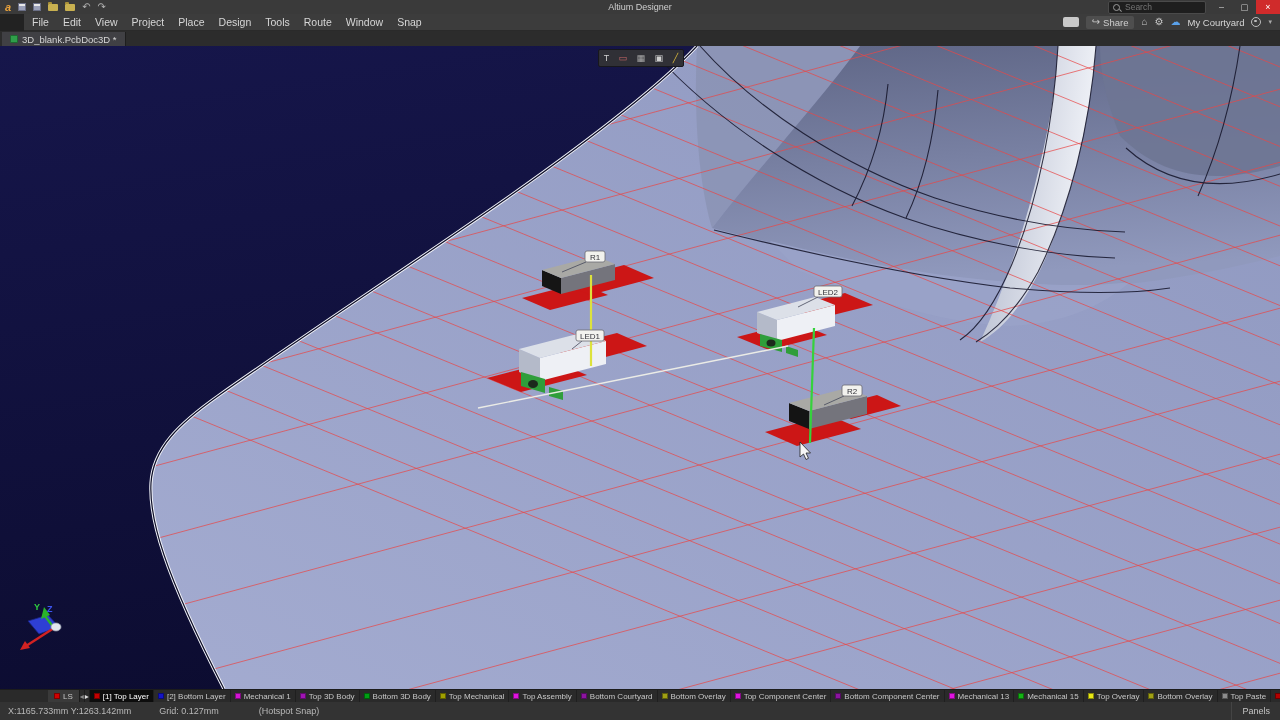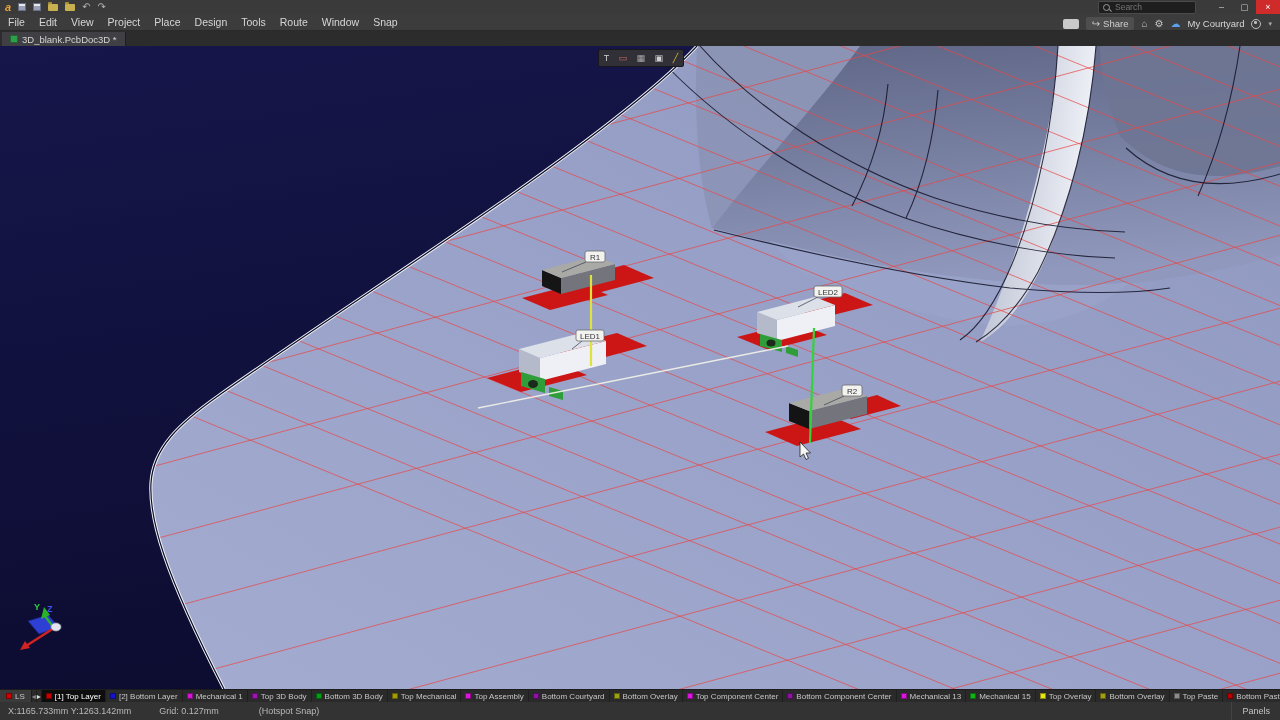--- a/index.html
+++ b/index.html
@@ -8,29 +8,29 @@
   
   .titlebar{height:14px;background:#3a3a3a;display:flex;align-items:center;position:relative;font-size:9px;color:#cfcfcf;}
   .qa{display:flex;align-items:center;gap:7px;padding-left:5px;}
   .qa-logo{color:#e8a23c;font-weight:bold;font-style:italic;font-size:11px;line-height:10px;}
   .ic-floppy{width:8px;height:8px;background:linear-gradient(#e8e8e8 0 2px,#9aa0b8 2px);border:1px solid #6a6f86;box-sizing:border-box;}
   .ic-folder{width:10px;height:7px;background:#c8b050;border-radius:1px;position:relative;}
   .ic-folder::before{content:"";position:absolute;top:-2px;left:0;width:4px;height:2px;background:#a89038;border-radius:1px 1px 0 0;}
   .ic-arrowglyph{color:#b0b0b0;font-size:10px;line-height:10px;}
   .title-center{position:absolute;left:0;right:0;text-align:center;pointer-events:none;}
   .title-right{margin-left:auto;display:flex;align-items:center;height:14px;}
-  .searchbox{width:88px;height:11px;background:#1e1e1e;border:1px solid #4a4a4a;border-radius:2px;display:flex;align-items:center;gap:3px;padding:0 4px;margin-right:14px;}
+  .searchbox{width:88px;height:11px;background:#1e1e1e;border:1px solid #4a4a4a;border-radius:2px;display:flex;align-items:center;gap:3px;padding:0 4px;margin-right:4px;}
   .mag{width:5px;height:5px;border:1px solid #999;border-radius:50%;position:relative;flex:none;}
   .mag::after{content:"";position:absolute;width:3px;height:1px;background:#999;transform:rotate(45deg);right:-3px;bottom:-1px;}
   .searchbox input{background:transparent;border:none;outline:none;color:#bbb;font-size:8.5px;width:70px;font-family:"Liberation Sans",sans-serif;}
   .winbtn{width:23px;height:14px;display:flex;align-items:center;justify-content:center;color:#c8c8c8;font-size:9px;}
   .winbtn.close{background:#d02b2b;color:#fff;width:24px;}
 
   
-  .menubar{height:17px;background:#3c3c3c;display:flex;align-items:flex-end;font-size:10.5px;color:#d6d6d6;border-bottom:1px solid #2a2a2a;box-sizing:border-box;}
+  .menubar{height:17px;background:#3c3c3c;display:flex;align-items:center;font-size:10.5px;color:#d6d6d6;border-bottom:1px solid #2a2a2a;box-sizing:border-box;margin-left:24px;}
   .menu-item{padding:0 7px;line-height:16px;}
   .menu-item:first-child{padding-left:8px;}
   .mb-right{margin-left:auto;display:flex;align-items:center;gap:7px;padding-right:8px;font-size:9.5px;}
   .chat-btn{width:16px;height:10px;background:#c9c9c9;border-radius:2px;}
   .share-btn{background:#4e4e4e;border-radius:2px;padding:1px 6px;display:flex;align-items:center;gap:3px;color:#cfcfcf;}
   .glyph{color:#c8c8c8;font-size:10px;line-height:10px;}
   .cloud{color:#5aa0e8;}
   .avatar-ic{width:8px;height:8px;border:1px solid #bdbdbd;border-radius:50%;position:relative;}
   .avatar-ic::after{content:"";position:absolute;left:2px;top:1.5px;width:2.5px;height:2.5px;background:#bdbdbd;border-radius:50%;}
   .caret{color:#aaa;font-size:7px;}
@@ -43,21 +43,21 @@
   
   .viewport{position:relative;width:1280px;height:643px;background:#10103d;}
   .viewport svg{position:absolute;left:0;top:0;}
   .float-toolbar{position:absolute;left:598px;top:3px;width:84px;height:16px;background:#303036;border:1px solid #17171c;border-radius:2px;display:flex;align-items:center;justify-content:space-around;}
   .ft-ic{font-size:9px;line-height:9px;color:#d0d0d0;}
   .ft-ic.red{color:#cf6a6a;}
   .ft-ic.dim{color:#a8a8a8;}
   .ft-ic.yellow{color:#d4b43c;}
 
   
-  .layerbar{height:13px;background:#2a2a2a;display:flex;align-items:stretch;font-size:8px;color:#c6c6c6;overflow:hidden;border-top:1px solid #1c1c1c;box-sizing:border-box;}
+  .layerbar{height:13px;background:#2a2a2a;display:flex;align-items:stretch;font-size:8px;color:#c6c6c6;overflow:hidden;border-top:1px solid #1c1c1c;box-sizing:border-box;padding-left:48px;}
   .ls-btn{display:flex;align-items:center;gap:3px;background:#3a3a3a;padding:0 6px;border-right:1px solid #1c1c1c;}
   .tab-arrow{width:12px;display:flex;align-items:center;justify-content:center;color:#888;border-right:1px solid #1c1c1c;font-size:8px;}
   .tab-arrow.on{color:#ddd;}
   .sw{width:6px;height:6px;flex:none;border:1px solid rgba(0,0,0,.4);box-sizing:border-box;}
   .ltab{display:flex;align-items:center;gap:3px;padding:0 4px;border-right:1px solid #1f1f1f;white-space:nowrap;}
   .ltab.active{background:#0d0d0d;color:#fff;font-weight:normal;}
 
   
   .statusbar{height:18px;background:#333;display:flex;align-items:center;font-size:9px;color:#b8b8b8;}
   .st-coords{margin-left:8px;}
@@ -75,20 +75,21 @@
 <div class="titlebar">
   <div class="qa">
     <span class="qa-logo">a</span>
     <span class="ic-floppy"></span>
     <span class="ic-floppy"></span>
     <span class="ic-folder"></span>
     <span class="ic-folder"></span>
     <span class="ic-arrowglyph">↶</span>
     <span class="ic-arrowglyph">↷</span>
   </div>
+  <div class="title-center">Altium Designer</div>
   <div class="title-right">
     <div class="searchbox">
       <span class="mag"></span>
       <input placeholder="Search" style="">
     </div>
     <div class="winbtn">–</div>
     <div class="winbtn">▢</div>
     <div class="winbtn close">×</div>
   </div>
 </div>

